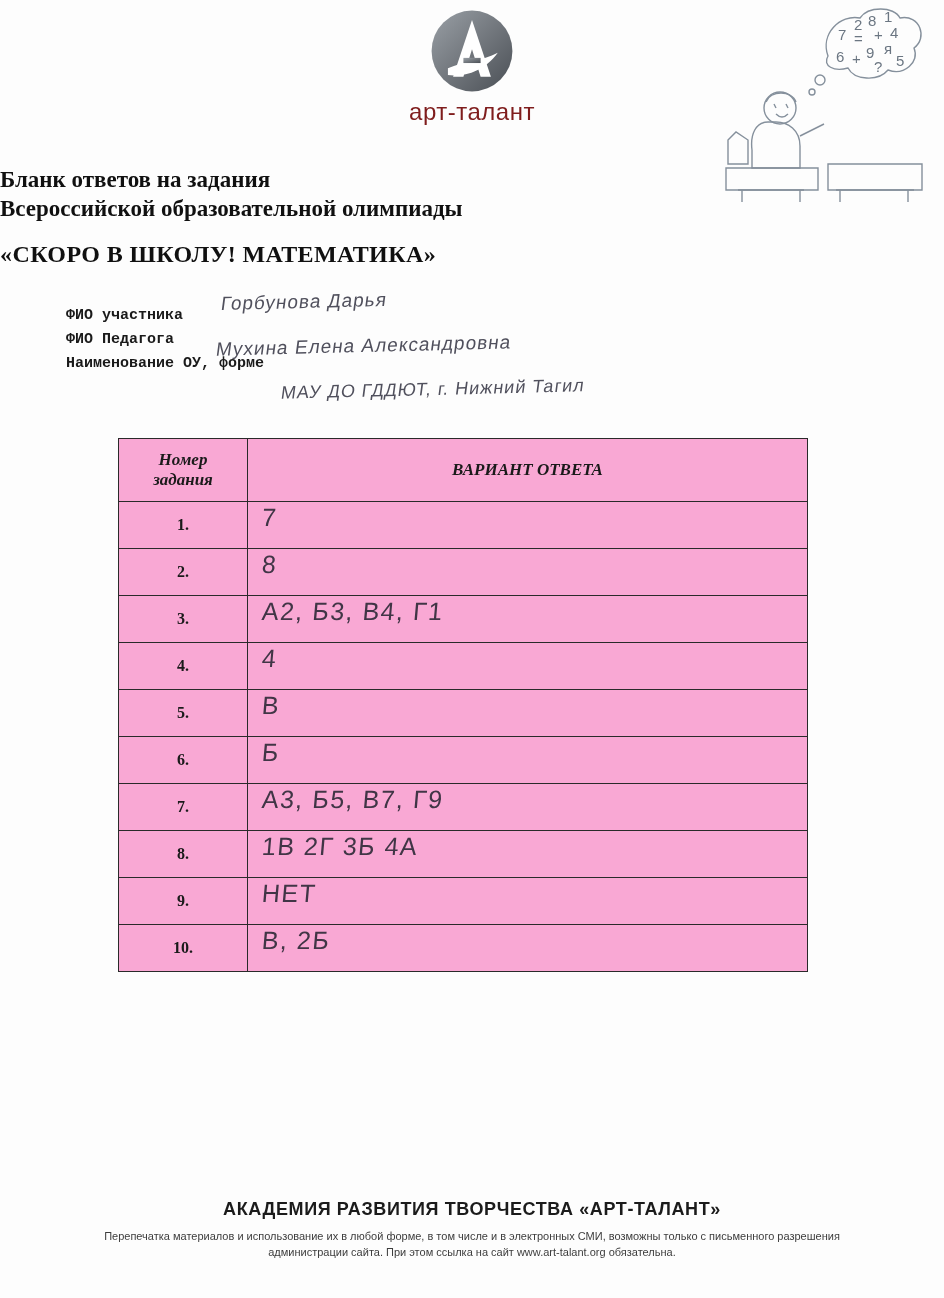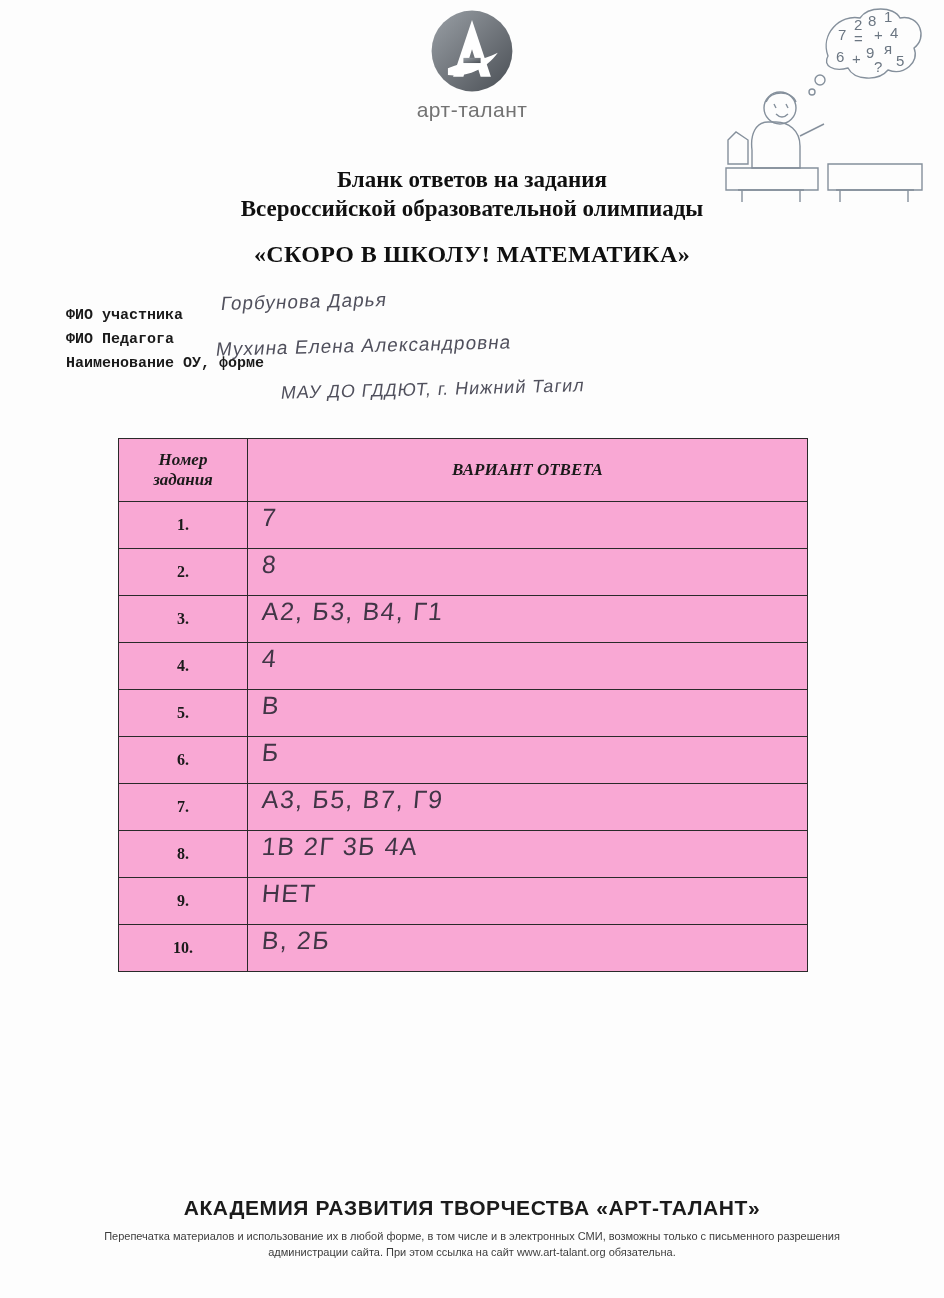--- a/index.html
+++ b/index.html
@@ -31,43 +31,42 @@
     text-align: center;
   }
   .logo-mark {
     width: 86px;
     height: 86px;
     margin: 0 auto;
     display: block;
   }
   .logo-text {
     font-family: "Liberation Sans", sans-serif;
-    font-size: 21px;
+    font-size: 24px;
     letter-spacing: 0.5px;
-    color: #737373;
+    color: #7f1d1d;
     margin-top: 4px;
   }
 
   
   .doodle {
     position: absolute;
     right: 16px;
     top: 4px;
     width: 220px;
     height: 200px;
     opacity: 0.92;
   }
 
   
   .title-block {
     position: absolute;
     left: 0;
     right: 0;
     top: 165px;
-    text-align: center;
   }
   .title-line1, .title-line2 {
     font-family: "Liberation Serif", serif;
     font-weight: bold;
     font-size: 23px;
     line-height: 29px;
     color: #101010;
   }
   .title-line3 {
     font-family: "Liberation Serif", serif;
@@ -170,21 +169,21 @@
   .footer {
     position: absolute;
     left: 0;
     right: 0;
     bottom: 38px;
     text-align: center;
   }
   .footer-title {
     font-family: "Liberation Sans", sans-serif;
     font-weight: bold;
-    font-size: 21px;
+    font-size: 18px;
     letter-spacing: 0.6px;
     color: #1b1b1b;
   }
   .footer-note {
     font-family: "Liberation Sans", sans-serif;
     font-size: 11px;
     color: #3d3d3d;
     line-height: 16px;
     margin-top: 8px;
     max-width: 760px;

